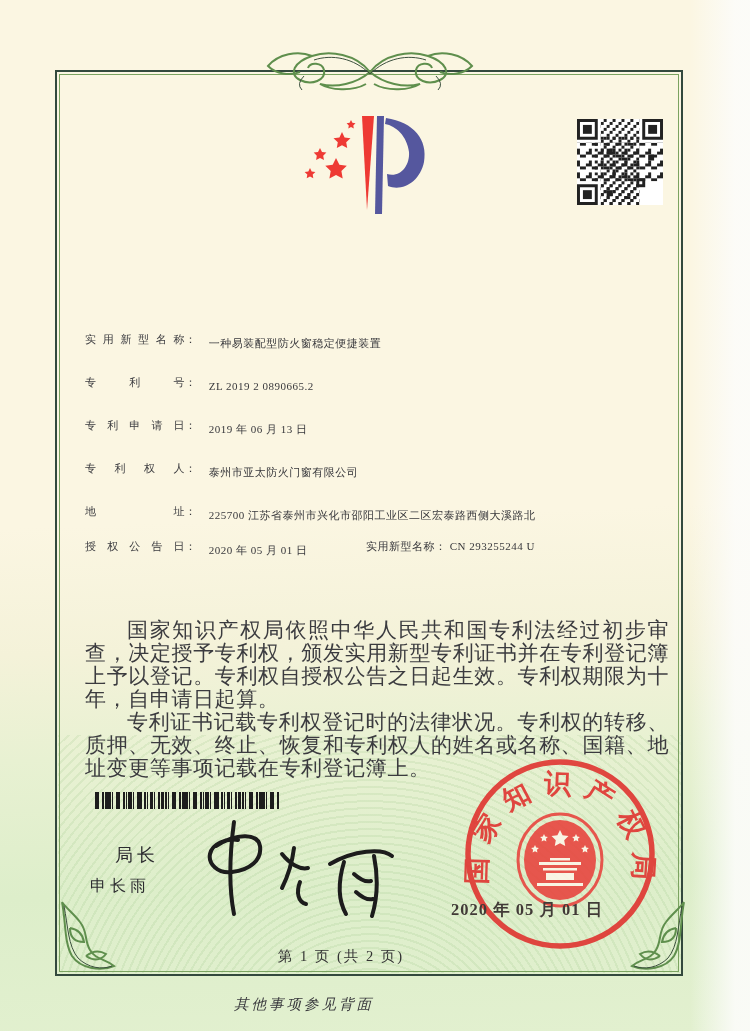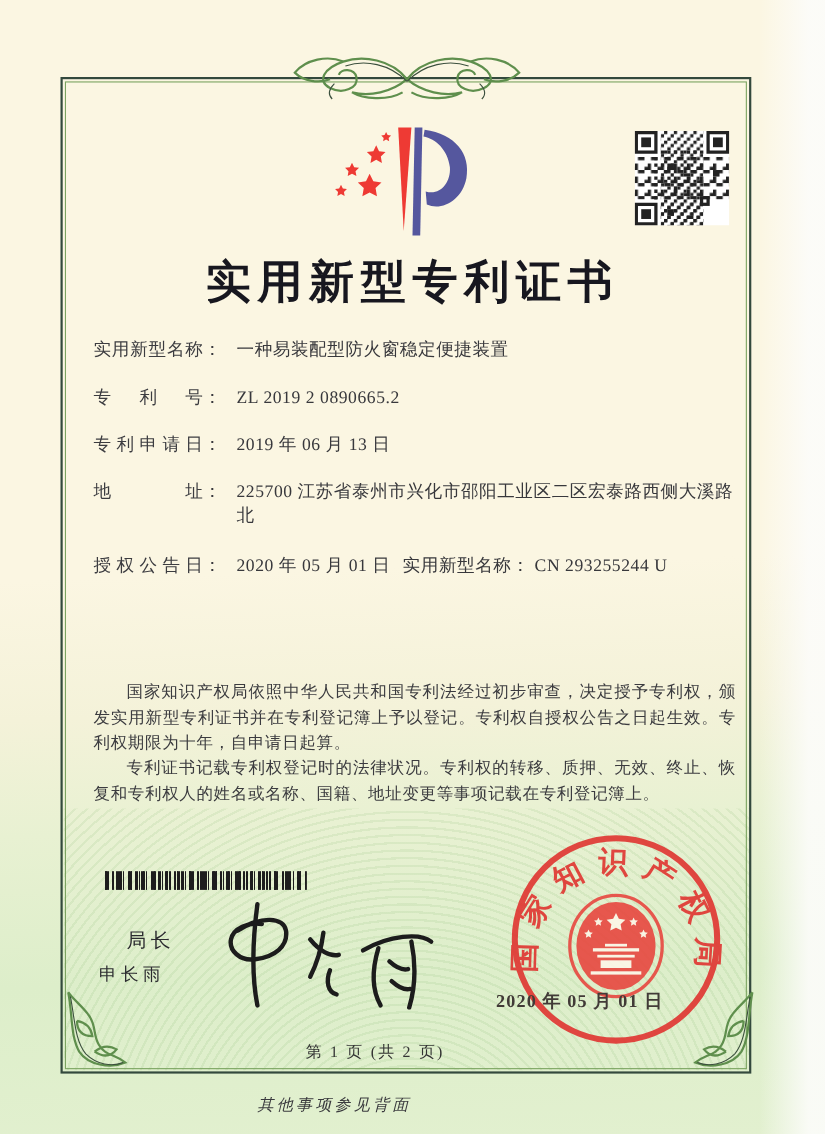--- a/index.html
+++ b/index.html
@@ -20,29 +20,29 @@
   .frame::after { content:''; position:absolute; inset:2px; border:1px solid #7ba360; }
 
   .cert-no { position:absolute; left:78px; top:124px; font-size:18px; letter-spacing:2px; color:#2b2b33; }
 
   .logo { position:absolute; left:296px; top:110px; }
   .qr { position:absolute; left:577px; top:119px; }
 
   .title { position:absolute; left:0; top:229px; width:750px; text-align:center;
     font-size:41px; font-weight:bold; letter-spacing:6px; color:#17171f; }
 
-  .fields { position:absolute; left:85px; top:308px; width:585px; font-size:16px; color:#38383c; }
+  .fields { position:absolute; left:85px; top:332px; width:585px; font-size:11px; color:#38383c; }
   .frow { position:relative; margin-bottom:21px; min-height:22px; letter-spacing:.5px; }
   .flabel { display:inline-block; width:100px; text-align:justify; text-align-last:justify; color:#3c3c40; }
   .fcolon { display:inline-block; }
   .fvalue { display:inline-block; margin-left:9px; max-width:452px; vertical-align:top; line-height:22px; }
-  .frow.addr { margin-bottom:23px; }
+  .frow.addr { margin-bottom:13px; }
   .pair2 { position:absolute; left:281px; top:0; white-space:nowrap; }
 
-  .paras { position:absolute; left:85px; top:619px; width:584px; font-size:15px;
+  .paras { position:absolute; left:85px; top:619px; width:584px; font-size:21px;
     line-height:23px; color:#3b3b3f; letter-spacing:.6px; text-align:justify; }
   .paras p { text-indent:2em; }
 
   .barcode { position:absolute; left:95px; top:792px; width:184px; height:17px;
     background:
       repeating-linear-gradient(90deg, #1d1d1d 0 2px, rgba(0,0,0,0) 2px 3px, #1d1d1d 3px 4px, rgba(0,0,0,0) 4px 7px),
       repeating-linear-gradient(90deg, #1d1d1d 0 3px, rgba(0,0,0,0) 3px 5px, rgba(0,0,0,0) 5px 11px);
   }
 
   .signer-title { position:absolute; left:90px; top:843px; font-size:18px; letter-spacing:4px; color:#2c2c30;margin-left:25px; }
@@ -152,34 +152,37 @@
         <rect x="21" y="21" width="1" height="1" fill="#fff"></rect>
       <rect x="10" y="10" width="2" height="2"></rect>
         <rect x="15" y="13" width="2" height="1"></rect>
       <rect x="12" y="17" width="1" height="2"></rect>
         <rect x="24" y="12" width="2" height="2"></rect>
       <rect x="10" y="24" width="2" height="2"></rect>
         <rect x="16" y="26" width="2" height="1"></rect>
     </g>
   </svg>
 
-  <div class="title">实用新型专利证书</div>
 
   <div class="fields">
     <div class="frow">
       <span class="flabel">实用新型名称</span><span class="fcolon">：</span>
       <span class="fvalue">一种易装配型防火窗稳定便捷装置</span>
     </div>
     <div class="frow">
       <span class="flabel">专利号</span><span class="fcolon">：</span>
       <span class="fvalue">ZL 2019 2 0890665.2</span>
     </div>
     <div class="frow">
       <span class="flabel">专利申请日</span><span class="fcolon">：</span>
       <span class="fvalue">2019 年 06 月 13 日</span>
+    </div>
+    <div class="frow">
+      <span class="flabel">专利权人</span><span class="fcolon">：</span>
+      <span class="fvalue">泰州市亚太防火门窗有限公司</span>
     </div>
     <div class="frow addr">
       <span class="flabel">地址</span><span class="fcolon">：</span>
       <span class="fvalue">225700 江苏省泰州市兴化市邵阳工业区二区宏泰路西侧大溪路北</span>
     </div>
     <div class="frow">
       <span class="flabel">授权公告日</span><span class="fcolon">：</span>
       <span class="fvalue">2020 年 05 月 01 日</span>
       <span class="pair2">
         <span>实用新型名称</span><span>：</span>

